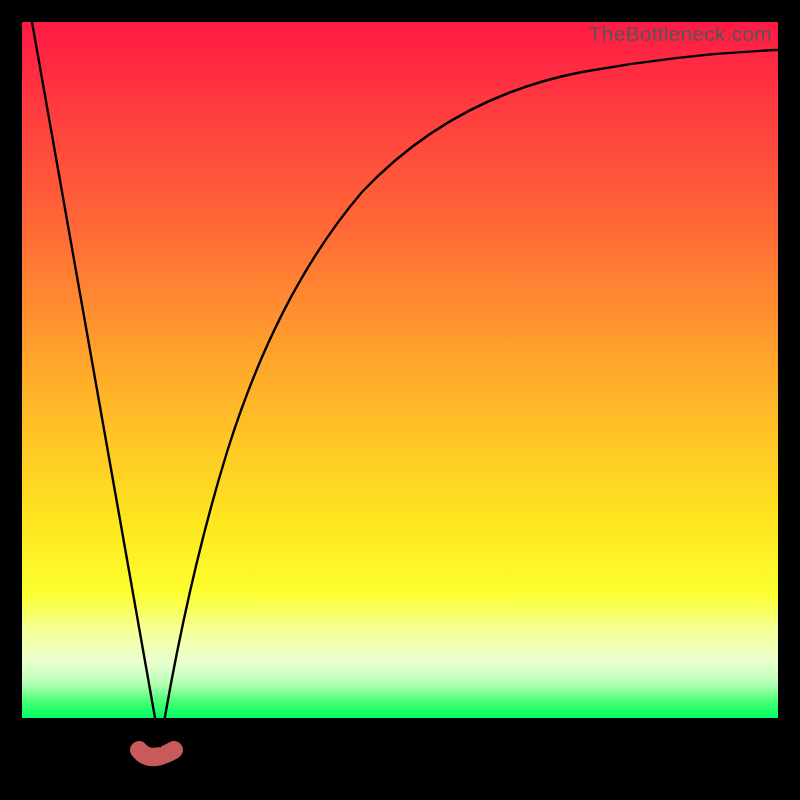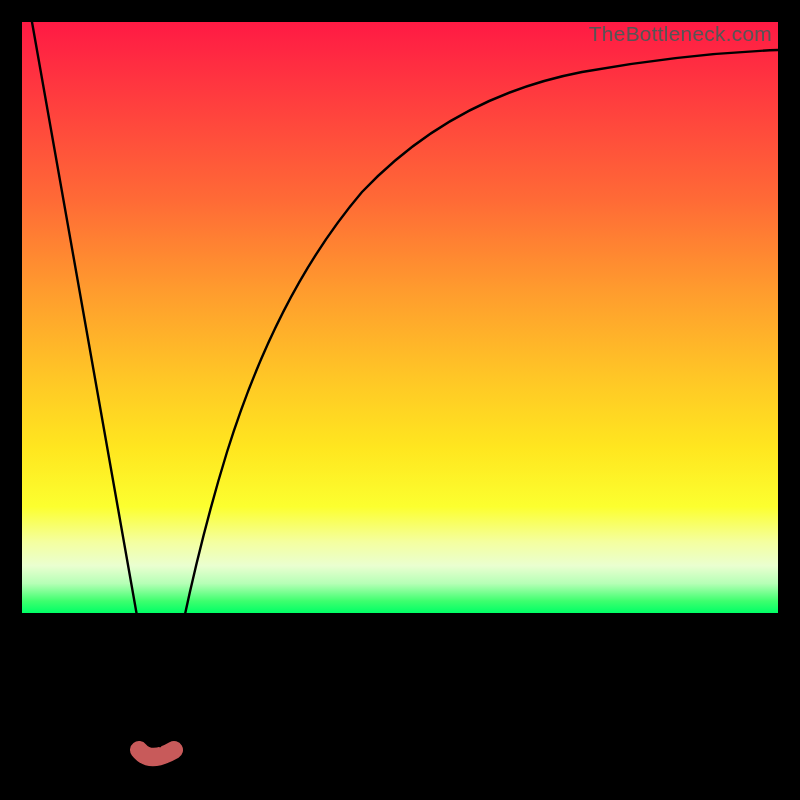--- a/index.html
+++ b/index.html
@@ -9,21 +9,21 @@
     height: 800px;
     background: #000;
     overflow: hidden;
     font-family: Arial, Helvetica, sans-serif;
   }
   .frame {
     position: absolute;
     left: 22px;
     top: 22px;
     width: 756px;
-    height: 591px;
+    height: 696px;
     background: linear-gradient(
       to bottom,
       #ff1a44 0%,
       #ff3a3f 12%,
       #ff6a36 30%,
       #ff9a2e 45%,
       #ffc626 60%,
       #ffe61f 72%,
       #fcff2f 82%,
       #f4ffa0 88%,

